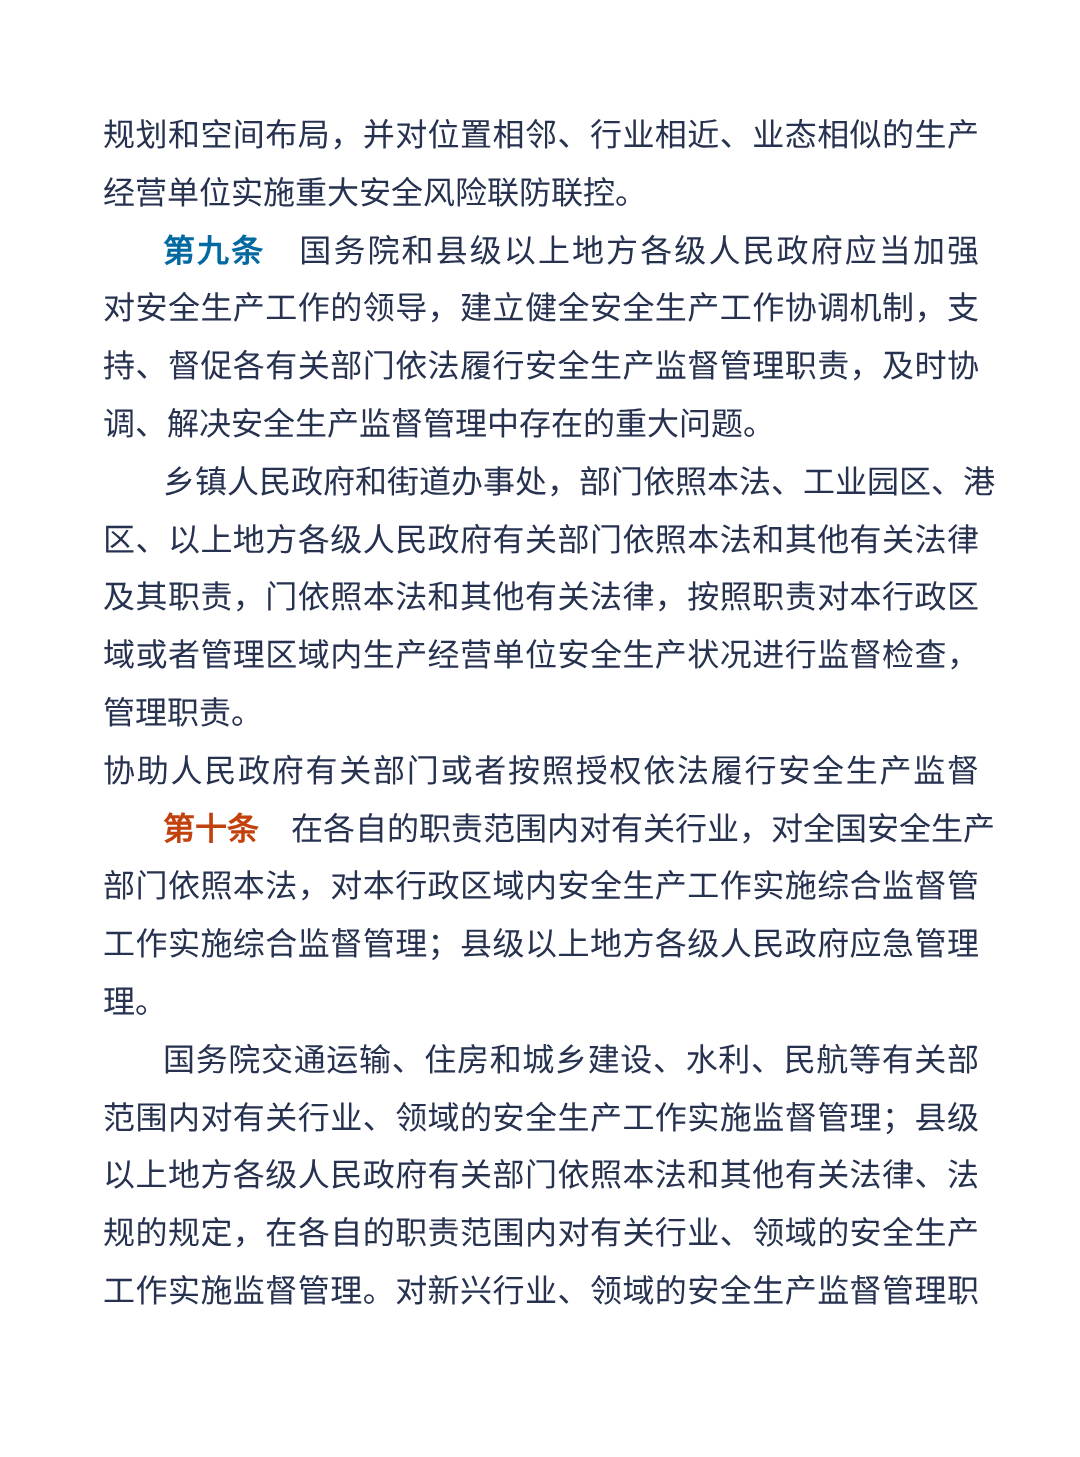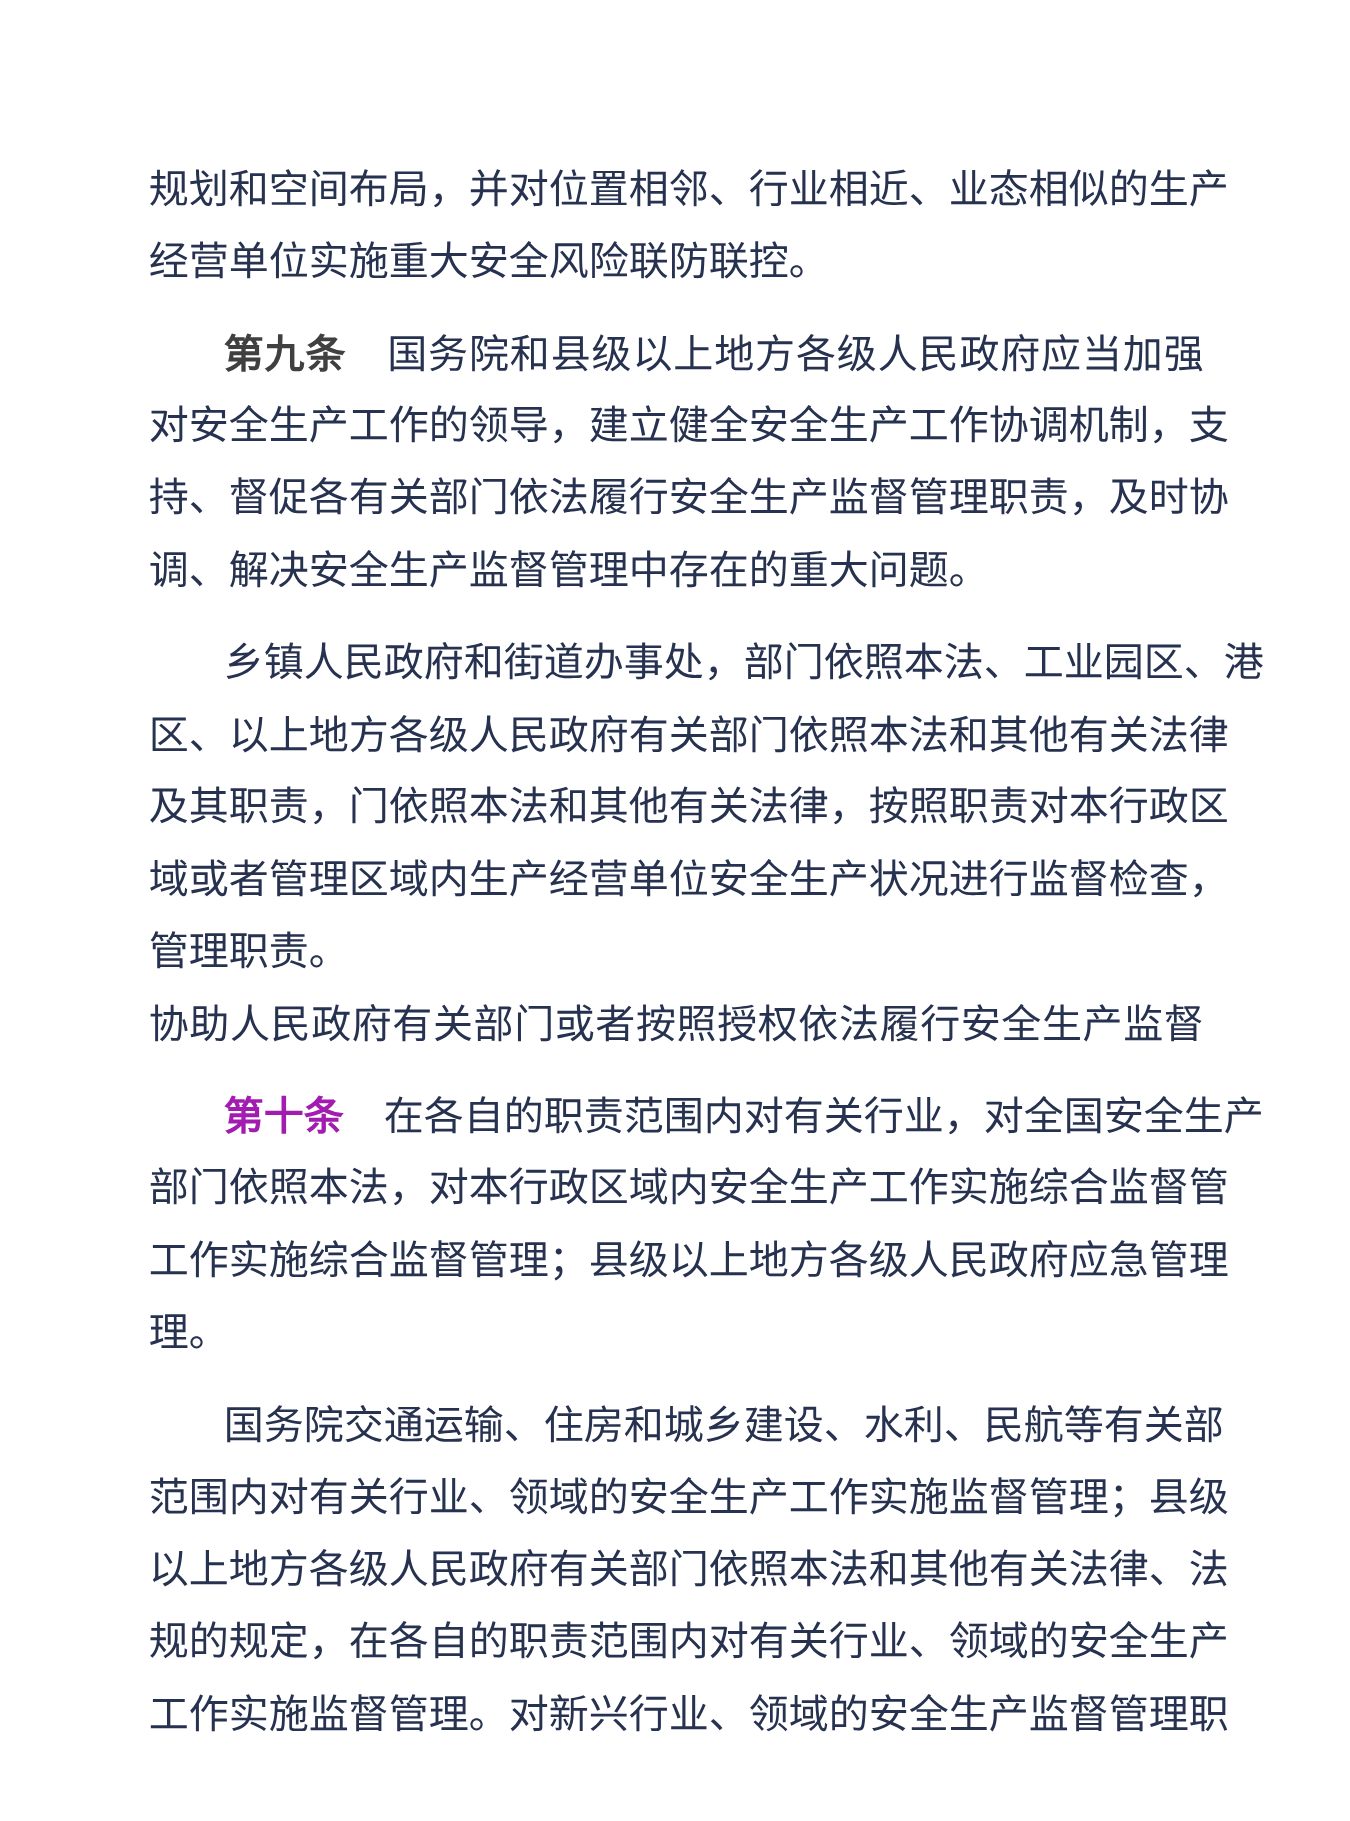--- a/index.html
+++ b/index.html
@@ -18,21 +18,21 @@
   }
   .text-body {
     position: absolute;
     left: 103px;
     top: 107px;
     width: 876px;
     font-size: 32px;
     color: #26324f;
   }
   .paragraph {
-    margin: 16px;
+    margin: 0;
     padding: 0;
   }
   .line {
     height: 57.8px;
     line-height: 57.8px;
     text-align: justify;
     text-align-last: justify;
     text-justify: inter-ideograph;
     white-space: nowrap;
     overflow: visible;
@@ -52,35 +52,35 @@
 </head>
 <body>
 
 <div class="page">
   <div class="text-body" style="color: rgb(38, 50, 79);">
       <div class="paragraph">
         <div class="line"><span>规划和空间布局，并对位置相邻、行业相近、业态相似的生产</span></div>
         <div class="line end"><span>经营单位实施重大安全风险联防联控。</span></div>
       </div>
       <div class="paragraph">
-        <div class="line indent"><span class="article-no" style="color: #404040;">第九条</span><span>　国务院和县级以上地方各级人民政府应当加强</span></div>
+        <div class="line indent"><span class="article-no" style="color: #0369a1;">第九条</span><span>　国务院和县级以上地方各级人民政府应当加强</span></div>
         <div class="line"><span>对安全生产工作的领导，建立健全安全生产工作协调机制，支</span></div>
         <div class="line"><span>持、督促各有关部门依法履行安全生产监督管理职责，及时协</span></div>
         <div class="line end"><span>调、解决安全生产监督管理中存在的重大问题。</span></div>
       </div>
       <div class="paragraph">
         <div class="line indent"><span>乡镇人民政府和街道办事处，部门依照本法、工业园区、港</span></div>
         <div class="line"><span>区、以上地方各级人民政府有关部门依照本法和其他有关法律</span></div>
         <div class="line"><span>及其职责，门依照本法和其他有关法律，按照职责对本行政区</span></div>
         <div class="line"><span>域或者管理区域内生产经营单位安全生产状况进行监督检查，</span></div>
         <div class="line end"><span>管理职责。</span></div>
         <div class="line"><span>协助人民政府有关部门或者按照授权依法履行安全生产监督</span></div>
       </div>
       <div class="paragraph">
-        <div class="line indent"><span class="article-no" style="color: #a21caf;">第十条</span><span>　在各自的职责范围内对有关行业，对全国安全生产</span></div>
+        <div class="line indent"><span class="article-no" style="color: #c2410c;">第十条</span><span>　在各自的职责范围内对有关行业，对全国安全生产</span></div>
         <div class="line"><span>部门依照本法，对本行政区域内安全生产工作实施综合监督管</span></div>
         <div class="line"><span>工作实施综合监督管理；县级以上地方各级人民政府应急管理</span></div>
         <div class="line end"><span>理。</span></div>
       </div>
       <div class="paragraph">
         <div class="line indent"><span>国务院交通运输、住房和城乡建设、水利、民航等有关部</span></div>
         <div class="line"><span>范围内对有关行业、领域的安全生产工作实施监督管理；县级</span></div>
         <div class="line"><span>以上地方各级人民政府有关部门依照本法和其他有关法律、法</span></div>
         <div class="line"><span>规的规定，在各自的职责范围内对有关行业、领域的安全生产</span></div>
         <div class="line"><span>工作实施监督管理。对新兴行业、领域的安全生产监督管理职</span></div>

